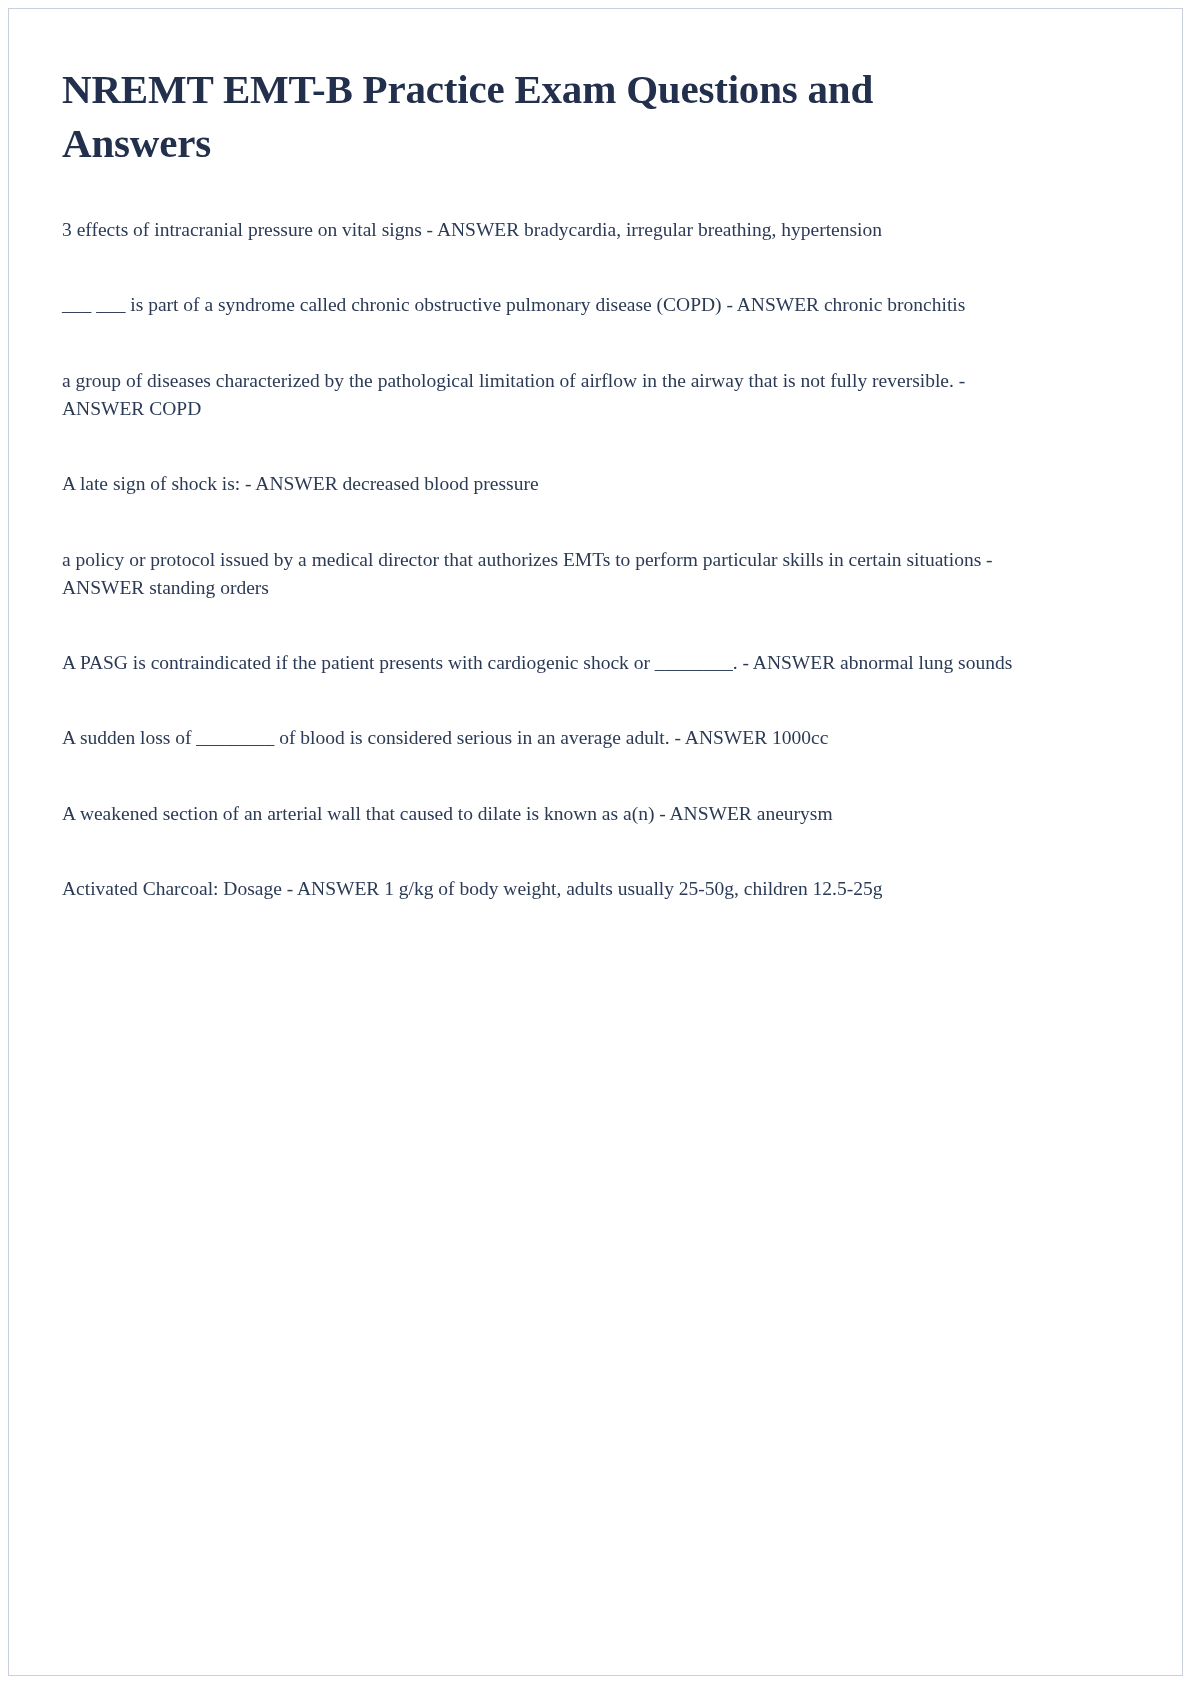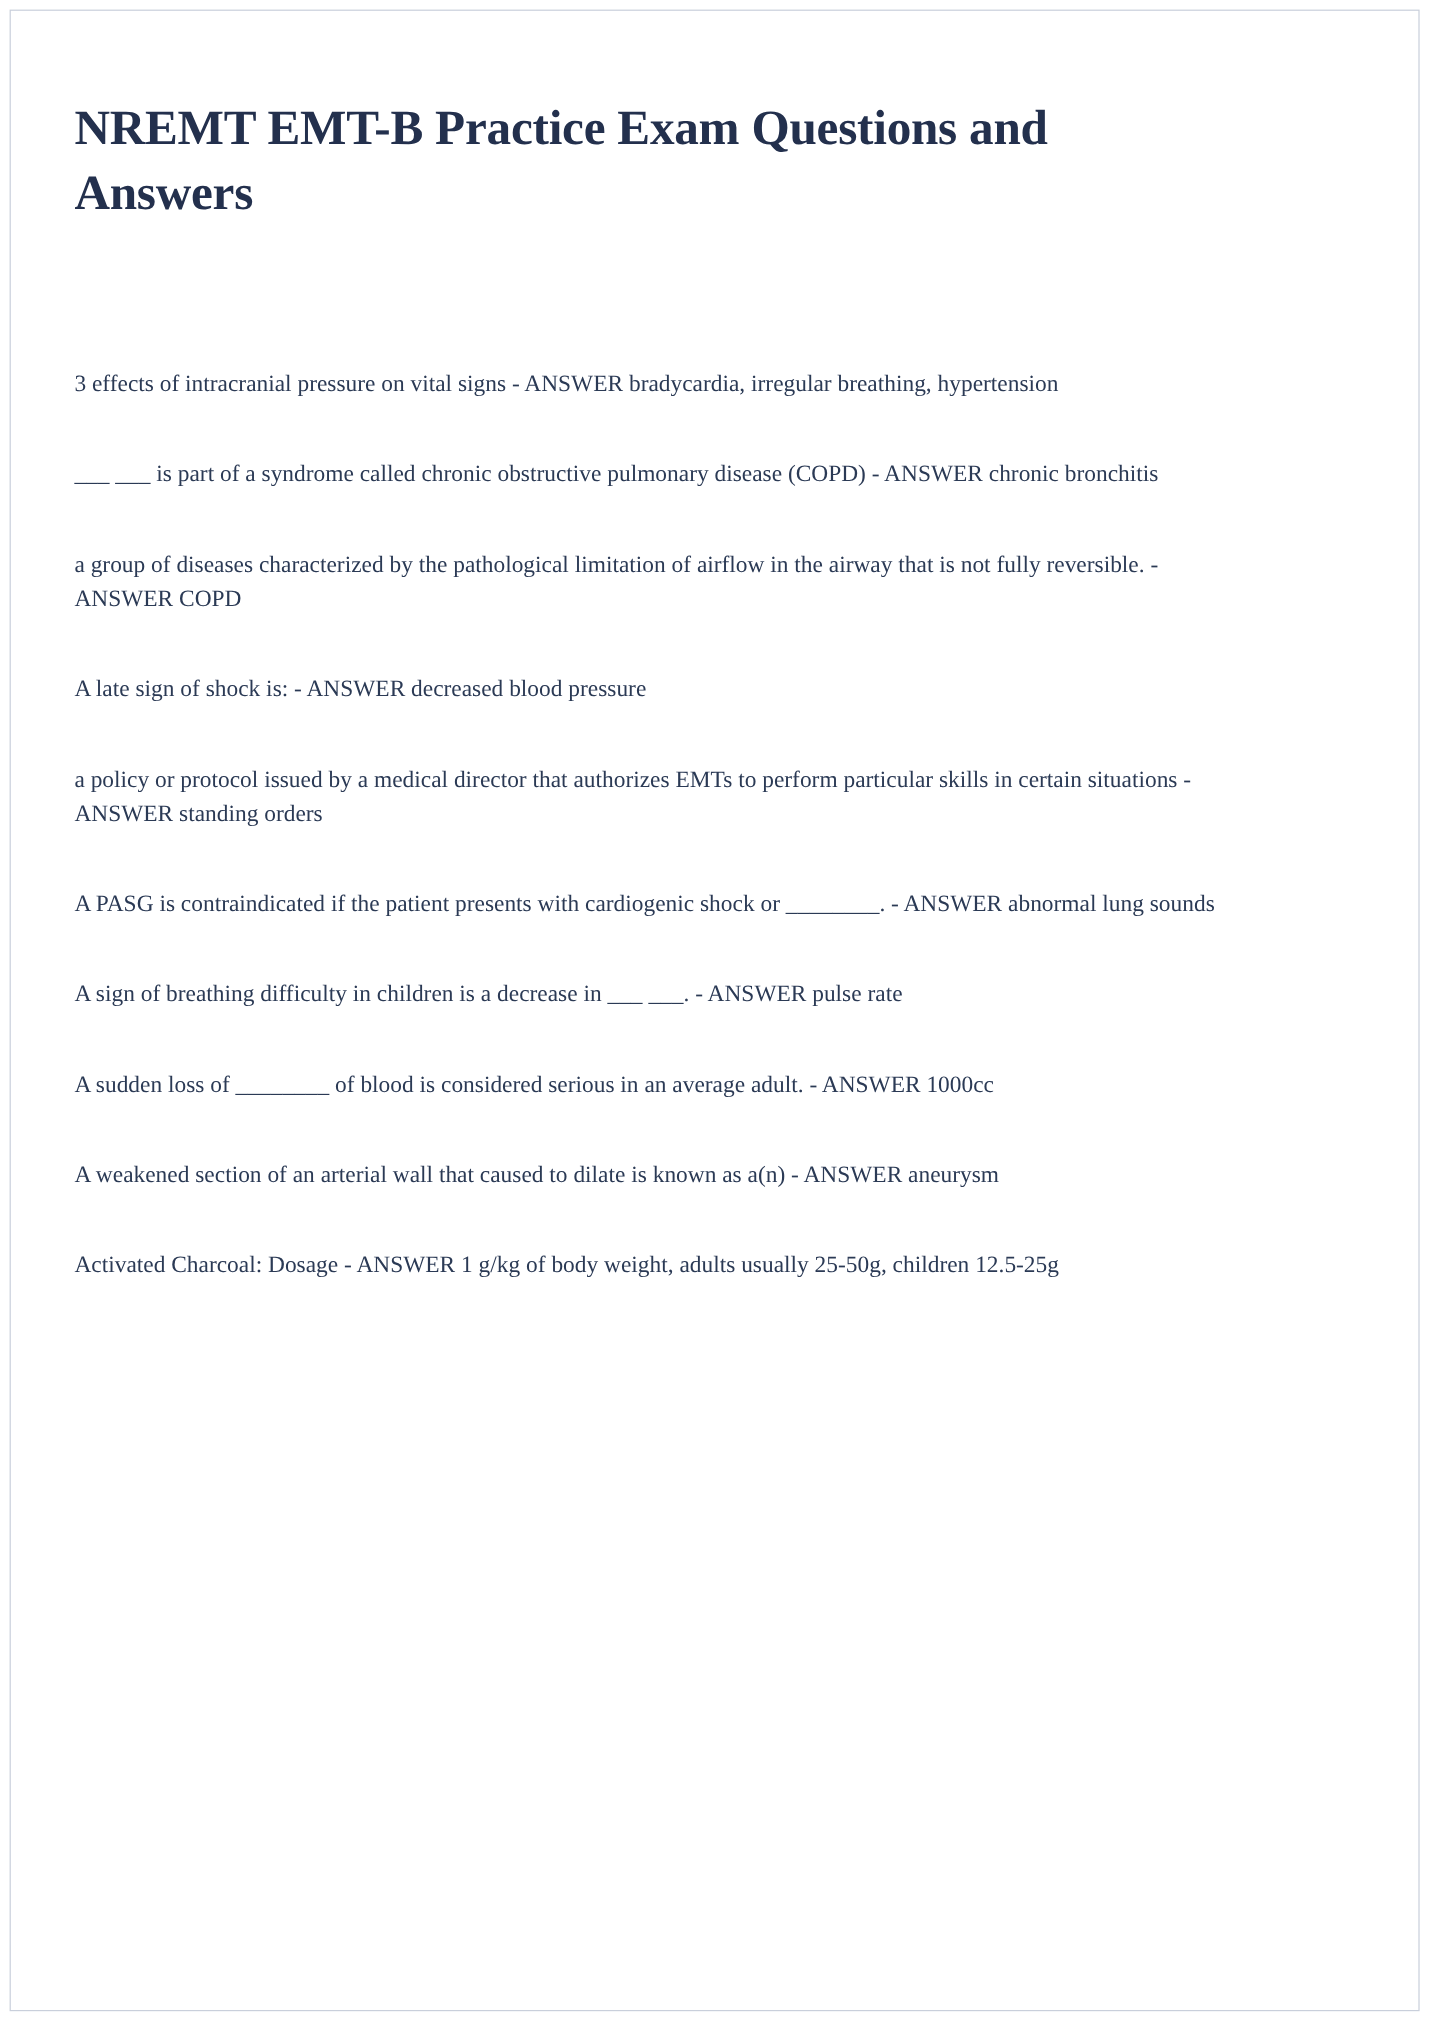--- a/index.html
+++ b/index.html
@@ -26,35 +26,35 @@
     left: 8px;
     top: 8px;
     right: 8px;
     bottom: 8px;
     border: 1px solid #c9cfdb;
     pointer-events: none;
   }
   .content {
     position: absolute;
     left: 62px;
-    top: 79px;
+    top: 62px;
     width: 1010px;
   }
   .doc-title {
     font-family: "Liberation Serif", serif;
     font-size: 41px;
     font-weight: bold;
     line-height: 1.32;
     color: #23304d;
     letter-spacing: -0.2px;
     margin: 0 0 0 0;
     max-width: 940px;
   }
   .qa-list {
-    margin-top: 120px;
+    margin-top: 46px;
   }
   .qa-item {
     font-size: 19.5px;
     line-height: 1.45;
     color: #2b3a55;
     margin-bottom: 47px;
     max-width: 985px;
     text-align: left;
   }
 </style>
@@ -65,19 +65,18 @@
   <div class="page-border"></div>
   <div class="content">
     <h1 class="doc-title">NREMT EMT-B Practice Exam Questions and Answers</h1>
     <div class="qa-list">
       <p class="qa-item">3 effects of intracranial pressure on vital signs - ANSWER bradycardia, irregular breathing, hypertension</p>
       <p class="qa-item">___ ___ is part of a syndrome called chronic obstructive pulmonary disease (COPD) - ANSWER chronic bronchitis</p>
       <p class="qa-item">a group of diseases characterized by the pathological limitation of airflow in the airway that is not fully reversible. - ANSWER COPD</p>
       <p class="qa-item">A late sign of shock is: - ANSWER decreased blood pressure</p>
       <p class="qa-item">a policy or protocol issued by a medical director that authorizes EMTs to perform particular skills in certain situations - ANSWER standing orders</p>
       <p class="qa-item">A PASG is contraindicated if the patient presents with cardiogenic shock or ________. - ANSWER abnormal lung sounds</p>
-      <p class="qa-item">A sign of breathing difficulty in children is a decrease in ___ ___. - ANSWER pulse rate</p>
       <p class="qa-item">A sudden loss of ________ of blood is considered serious in an average adult. - ANSWER 1000cc</p>
       <p class="qa-item">A weakened section of an arterial wall that caused to dilate is known as a(n) - ANSWER aneurysm</p>
       <p class="qa-item">Activated Charcoal: Dosage - ANSWER 1 g/kg of body weight, adults usually 25-50g, children 12.5-25g</p>
     </div>
   </div>
 </div>
 
 </body></html>

